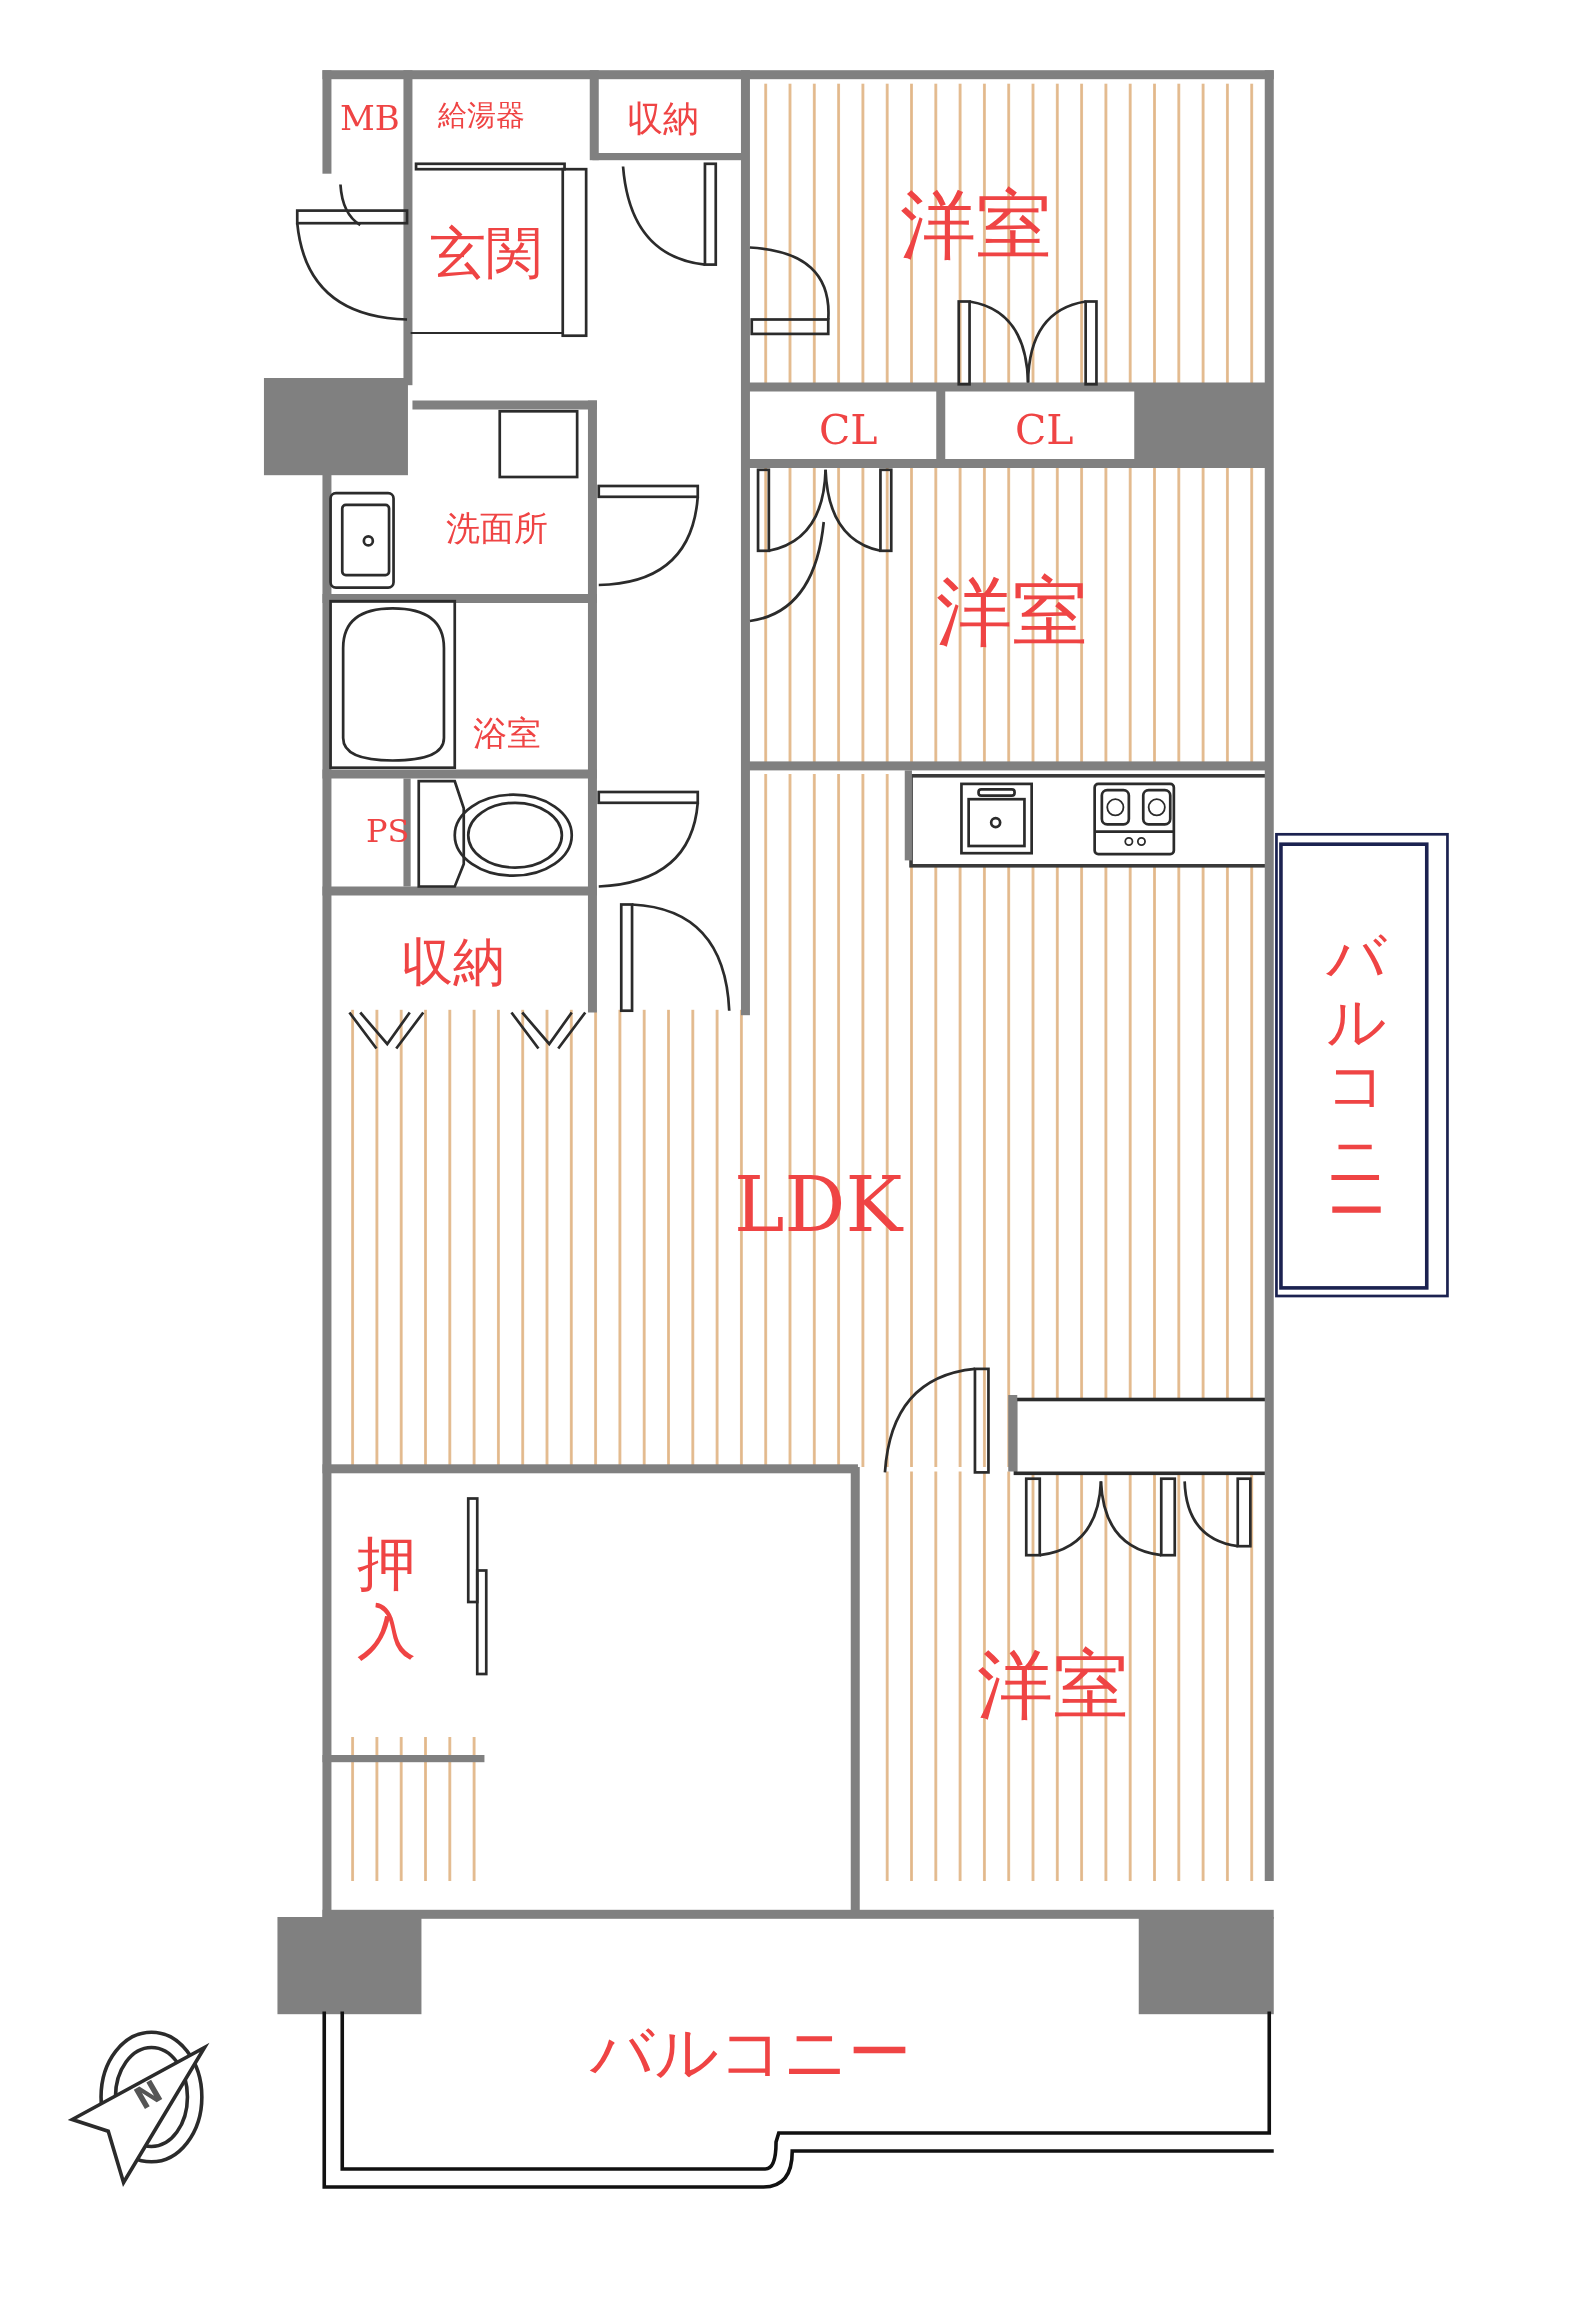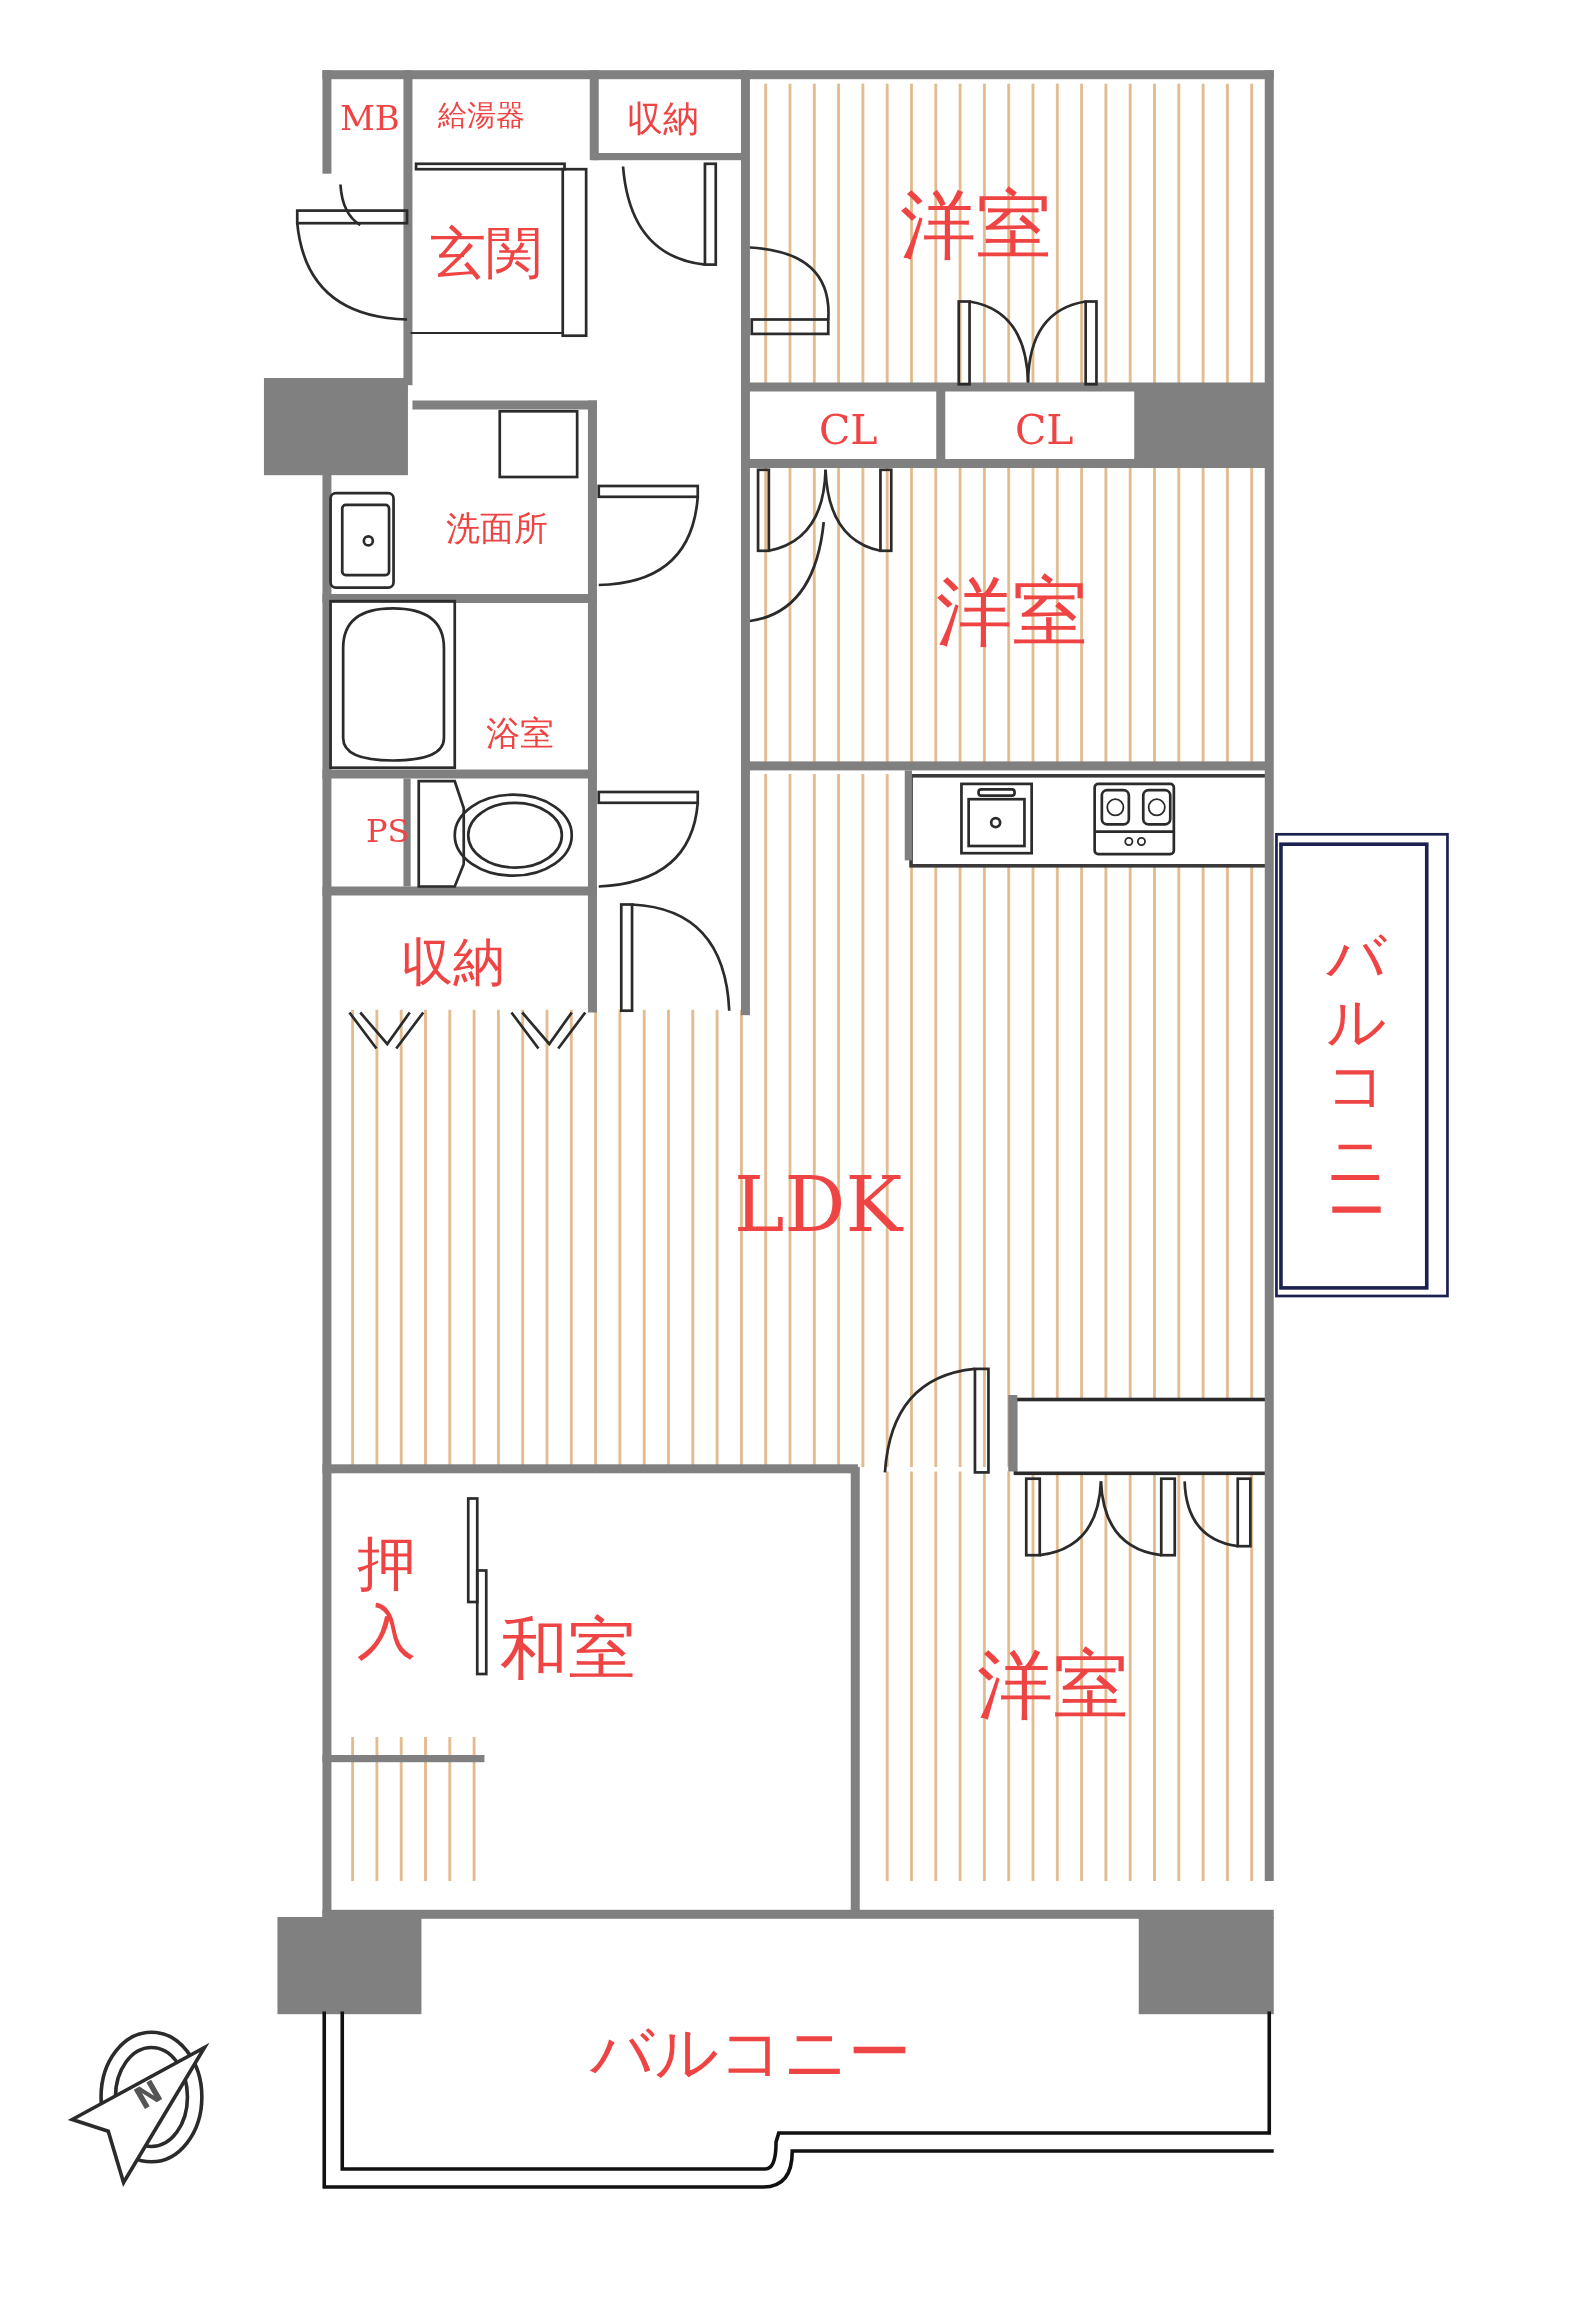--- a/index.html
+++ b/index.html
@@ -177,31 +177,30 @@
     <path d="M137 2425 L227 2275 L80 2355 L120 2368 Z" fill="#ffffff"></path>
     <text x="158" y="2345" font-family="DejaVu Sans, sans-serif" font-size="34" font-weight="bold" fill="#555555" stroke="none" transform="rotate(-30 158 2345)">N</text>
   </g>
 </svg>
 
 <div class="lbl" style="left:340px;top:101px;font-size:34px;">MB</div>
 <div class="lbl" style="left:438px;top:101px;font-size:29px;">給湯器</div>
 <div class="lbl" style="left:627px;top:101px;font-size:36px;">収納</div>
 <div class="lbl" style="left:430px;top:225px;font-size:56px;text-align:right;">玄関</div>
 <div class="lbl" style="left:446px;top:511px;font-size:34px;">洗面所</div>
-<div class="lbl" style="left:486px;top:716px;font-size:34px;">浴室</div>
+<div class="lbl" style="left:473px;top:716px;font-size:34px;">浴室</div>
 <div class="lbl" style="left:366px;top:815px;font-size:32px;">PS</div>
 <div class="lbl" style="left:401px;top:936px;font-size:52px;">収納</div>
 <div class="lbl" style="left:900px;top:187px;font-size:76px;">洋室</div>
 <div class="lbl" style="left:819px;top:410px;font-size:41px;">CL</div>
 <div class="lbl" style="left:1015px;top:410px;font-size:41px;">CL</div>
 <div class="lbl" style="left:936px;top:574px;font-size:76px;">洋室</div>
 <div class="lbl" style="left:734px;top:1152px;font-size:76px;margin-top:15px;">LDK</div>
 <div class="lbl" style="left:357px;top:1530px;font-size:59px;line-height:1.15;text-align:center;">
   <div>押</div>
   <div>入</div>
 </div>
 <div class="lbl" style="left:500px;top:1611px;font-size:68px;line-height:1.12;text-align:center;">
-  <div>和室</div>
 </div>
 <div class="lbl" style="left:977px;top:1647px;font-size:76px;">洋室</div>
 <div class="lbl vert" style="left:1328px;top:891px;font-size:59px;">バルコニー</div>
 <div class="lbl" style="left:590px;top:2021px;font-size:63px;">バルコニー</div>
 
 
 </body></html>

